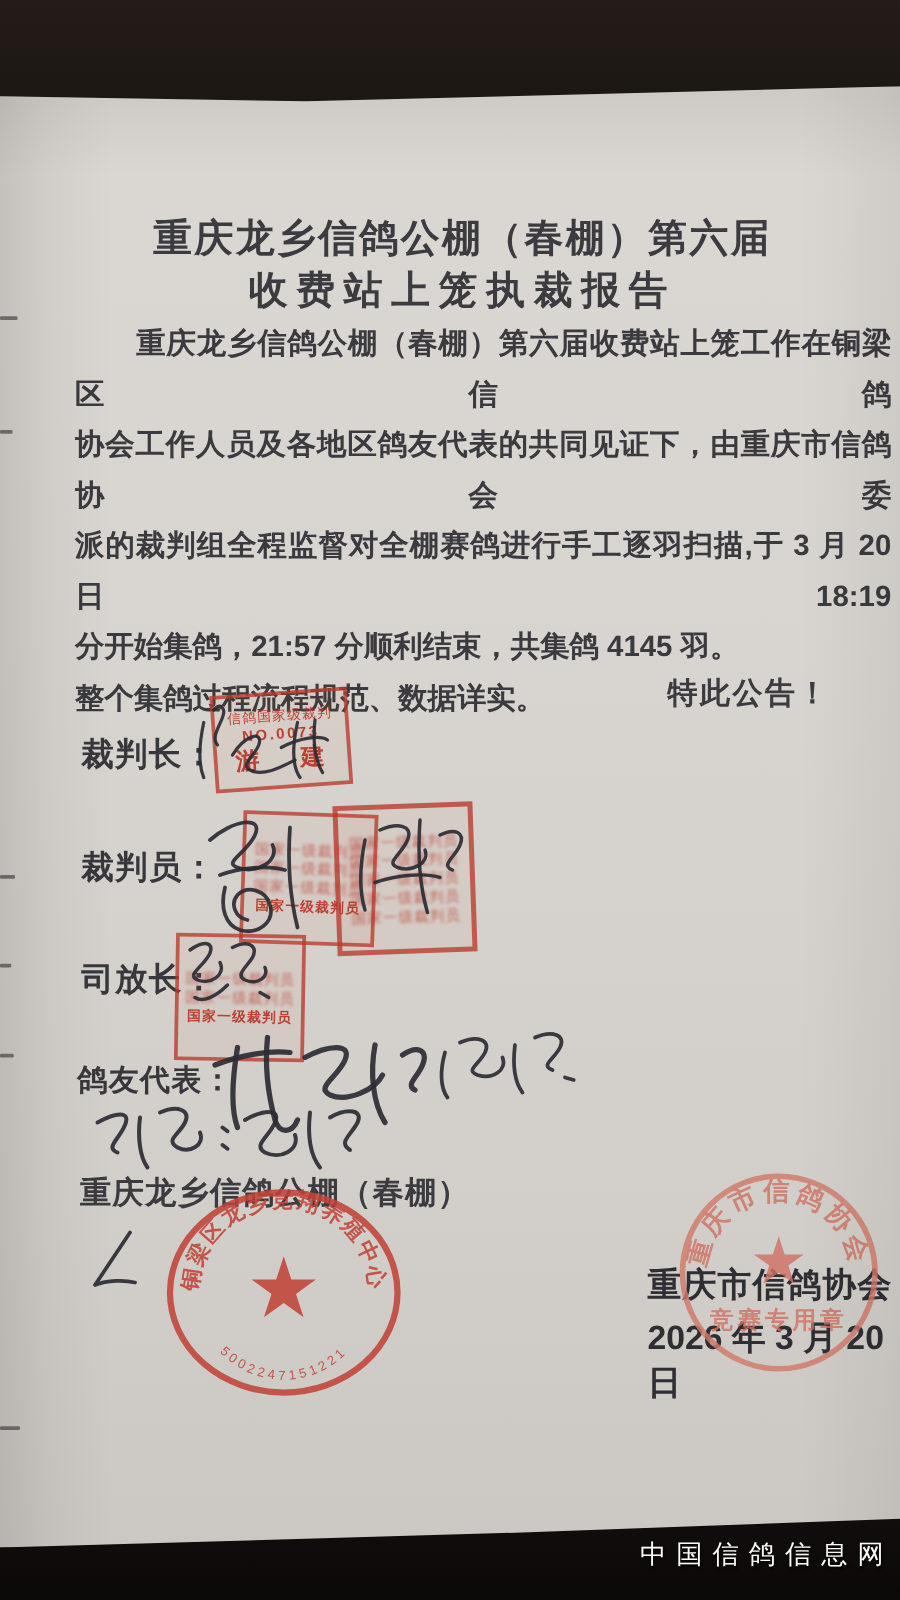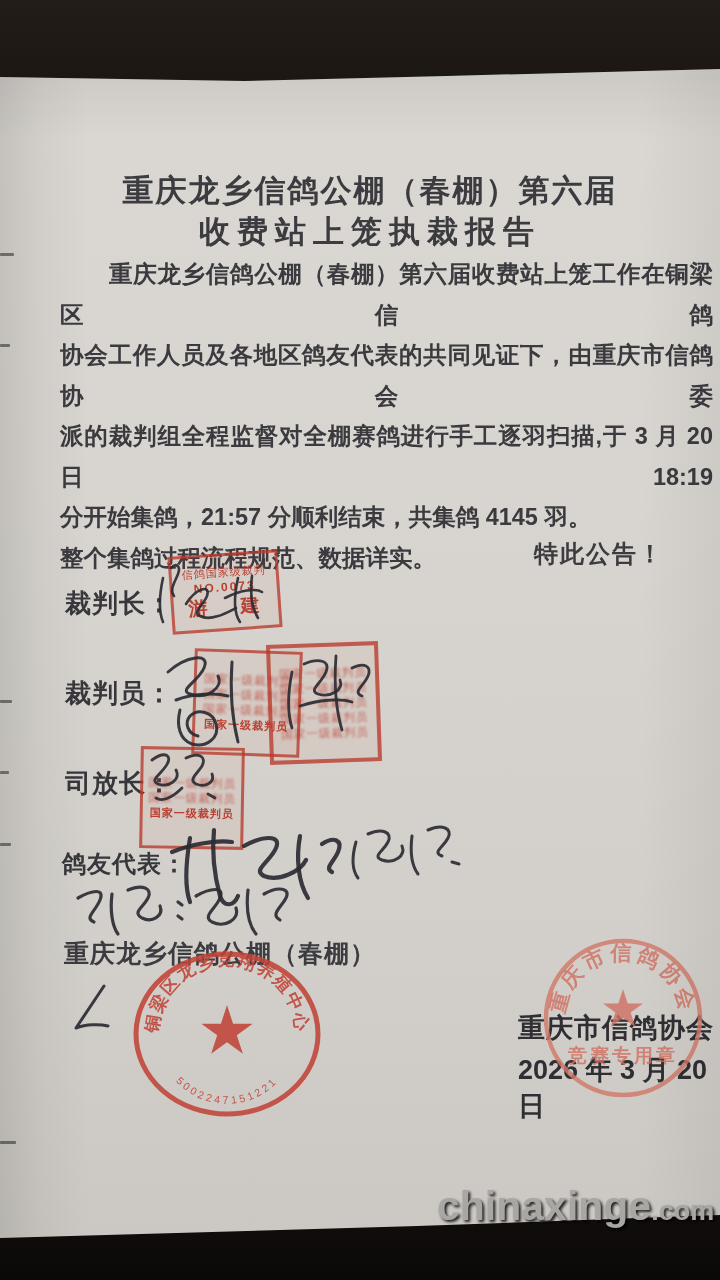--- a/index.html
+++ b/index.html
@@ -196,15 +196,15 @@
 
   <div class="edge-mark" style="left:0;top:253px;width:14px;height:3px;"></div>
   <div class="edge-mark" style="left:0;top:344px;width:10px;height:3px;"></div>
   <div class="edge-mark" style="left:0;top:700px;width:12px;height:3px;"></div>
   <div class="edge-mark" style="left:0;top:771px;width:9px;height:3px;"></div>
   <div class="edge-mark" style="left:0;top:843px;width:11px;height:3px;"></div>
   <div class="edge-mark" style="left:0;top:1141px;width:16px;height:3px;"></div>
 
   <div id="paper-shade"></div>
 
-  <div id="wm-site"><span>chinaxinge</span><span class="dotcom">.com</span></div>
+  <div id="wm-cn">中国信鸽信息网</div>
 
 </div>
 
 </body></html>

